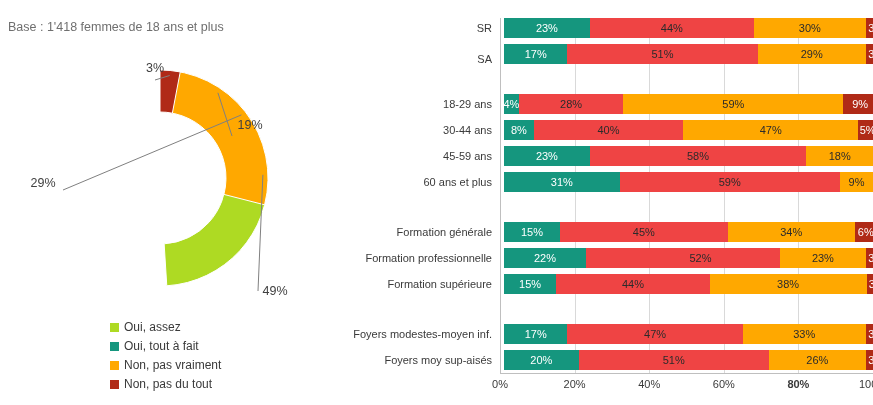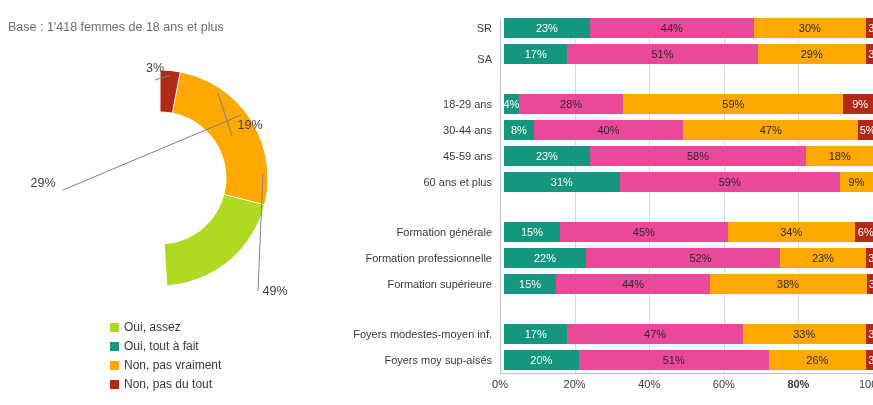--- a/index.html
+++ b/index.html
@@ -48,21 +48,21 @@
   }
   .bar-track {
     position: absolute; left: 164px; width: 373px; height: 100%;
     display: flex; overflow: hidden;
   }
   .seg {
     height: 100%; display: flex; align-items: center; justify-content: center;
     font-size: 11px; overflow: hidden; white-space: nowrap;
   }
   .seg.s0 { background: #15967e; color: #ffffff; }
-  .seg.s1 { background: #ec4899; color: #2b2b2b; }
+  .seg.s1 { background: #ef4444; color: #2b2b2b; }
   .seg.s2 { background: #ffa800; color: #2b2b2b; }
   .seg.s3 { background: #b02a17; color: #ffffff; }
 
   #grid-layer { position: absolute; left: 160px; top: 8px; width: 373px; height: 355px; }
   .gridline { position: absolute; top: 0; width: 1px; height: 100%; background: #d9d9d9; }
   .gridline.axis { background: #bfbfbf; }
   #axis-baseline { position:absolute; left:160px; width:373px; height:1px; background:#bfbfbf; }
 
   #xaxis { position: absolute; left: 160px; top: 368px; width: 373px; height: 16px; }
   .xtick {

